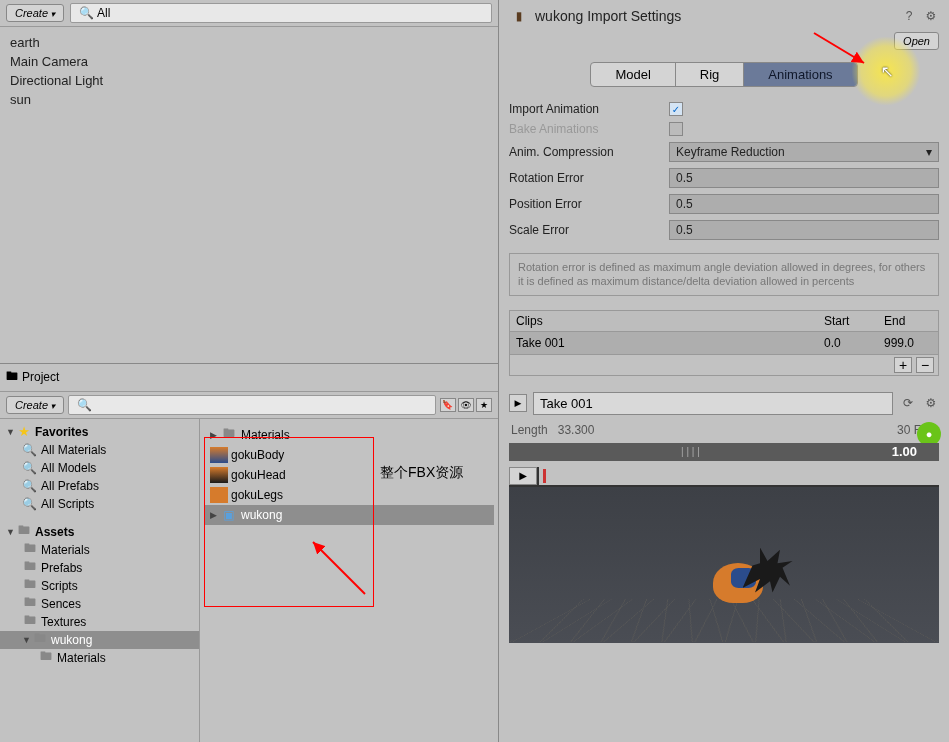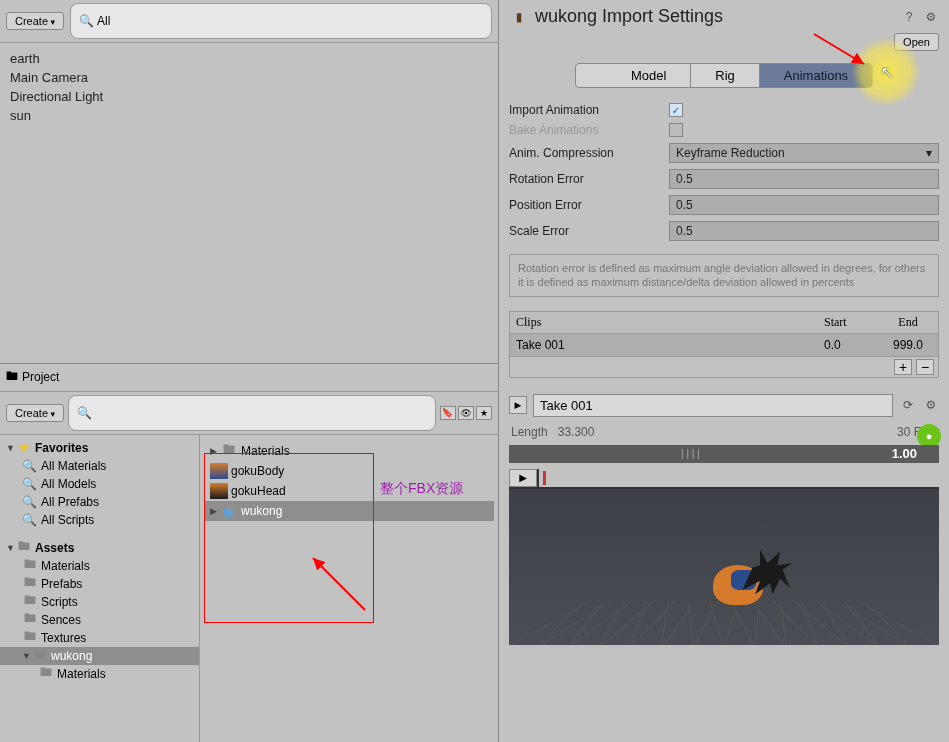--- a/index.html
+++ b/index.html
@@ -2,23 +2,23 @@
 <html><head>
 <meta charset="utf-8">
 <style>
 * { margin: 0; padding: 0; box-sizing: border-box; font-family: Arial, sans-serif; font-size: 12px; }
 body { background: #c2c2c2; width: 949px; height: 742px; display: flex; overflow: hidden; }
 
 .left-panel { width: 499px; display: flex; flex-direction: column; border-right: 1px solid #888; }
 .right-panel { flex: 1; display: flex; flex-direction: column; background: #c2c2c2; }
 
 .toolbar { background: #c2c2c2; padding: 3px 6px; display: flex; align-items: center; gap: 6px; border-bottom: 1px solid #999; }
-.btn { background: #d4d4d4; border: 1px solid #888; border-radius: 3px; padding: 2px 8px; font-size: 11px; cursor: pointer; }
+.btn { background: #d4d4d4; border: 1px solid #888; border-radius: 3px; padding: 2px 8px; font-size: 11px; cursor: pointer; font-style: italic; }
 .dropdown-caret::after { content: " ▾"; font-size: 9px; }
-.search-box { flex: 1; background: #e8e8e8; border: 1px solid #999; border-radius: 8px; padding: 10px 8px; font-size: 11px; }
+.search-box { flex: 1; background: #e8e8e8; border: 1px solid #999; border-radius: 2px; padding: 2px 8px; font-size: 11px; }
 .search-icon { color: #666; margin-right: 3px; }
 
 .hierarchy-list { flex: 1; background: #c2c2c2; padding: 6px 10px; color: #222; }
 .hierarchy-list div { padding: 2px 0; font-size: 13px; }
 
 .project-header { background: #c2c2c2; padding: 3px 6px; display: flex; align-items: center; border-top: 1px solid #888; border-bottom: 1px solid #999; }
 .project-header .icon-folder { margin-right: 4px; }
 .project-toolbar { background: #c2c2c2; padding: 3px 6px; display: flex; align-items: center; gap: 4px; border-bottom: 1px solid #999; }
 .mini-icons { margin-left: auto; display: flex; gap: 2px; }
 .mini-icon { width: 16px; height: 14px; background: #d4d4d4; border: 1px solid #888; display: flex; align-items: center; justify-content: center; font-size: 9px; }
@@ -40,56 +40,56 @@
 
 .breadcrumb { padding: 3px 8px; font-size: 12px; color: #222; }
 .breadcrumb b { font-weight: bold; }
 
 .asset-list { padding: 2px 4px; position: relative; }
 .asset-item { display: flex; align-items: center; padding: 2px 6px; font-size: 13px; }
 .asset-item.selected { background: #8e8e8e; color: #fff; }
 .asset-icon { width: 18px; height: 16px; margin-right: 3px; display: inline-flex; align-items: center; justify-content: center; }
 
 .red-box { position: absolute; border: 1.5px solid red; pointer-events: none; }
-.red-text { position: absolute; color: #a21caf; font-size: 14px; }
+.red-text { position: absolute; color: #000000; font-size: 14px; }
 
 
 .inspector-header { padding: 6px 10px; display: flex; align-items: center; gap: 6px; }
 .asset-thumb { width: 20px; height: 20px; background: #c2c2c2; display: flex; align-items: center; justify-content: center; }
-.insp-title { flex: 1; font-size: 18px; color: #222; }
+.insp-title { flex: 1; font-size: 14px; color: #222; }
 .help-icon, .gear-icon { width: 16px; height: 16px; display: flex; align-items: center; justify-content: center; color: #555; }
 
 .tab-row { display: flex; justify-content: center; padding: 8px; position: relative; }
-.tab-group { display: flex; border: 1px solid #888; border-radius: 4px; overflow: hidden; background: #d4d4d4; padding-left: 31px; }
+.tab-group { display: flex; border: 1px solid #888; border-radius: 4px; overflow: hidden; background: #d4d4d4; }
 .tab { padding: 4px 24px; font-size: 13px; border-right: 1px solid #888; cursor: pointer; }
 .tab:last-child { border-right: none; }
 .tab.active { background: #6b7a99; color: #0f172a; }
 
 .yellow-highlight { position: absolute; width: 70px; height: 70px; background: radial-gradient(circle, rgba(255,235,59,0.85) 0%, rgba(255,235,59,0.5) 50%, rgba(255,235,59,0) 70%); border-radius: 50%; pointer-events: none; }
 .cursor-arrow { position: absolute; font-size: 16px; color: #fff; text-shadow: 0 0 2px #000; pointer-events: none; }
 
 .form-section { padding: 4px 10px; }
 .form-row { display: flex; align-items: center; padding: 3px 0; font-size: 13px; color: #222; }
 .form-row.disabled { color: #999; }
 .form-label { width: 160px; }
 .form-value { flex: 1; }
 .field-box { background: #adadad; border: 1px solid #888; padding: 2px 6px; font-size: 12px; color: #222; width: 100%; }
 .checkbox { width: 14px; height: 14px; border: 1px solid #888; background: #bbb; display: inline-flex; align-items: center; justify-content: center; font-size: 10px; }
 .checkbox.checked { color: #0066cc; background: #d4e4f4; }
 
 .hint-box { margin: 6px 10px; padding: 6px 8px; border: 1px solid #999; background: #c2c2c2; font-size: 11px; color: #777; line-height: 1.3; }
 
 .clips-table { margin: 8px 10px 0; border: 1px solid #999; }
 .clips-header { display: flex; background: #bdbdbd; border-bottom: 1px solid #999; font-size: 12px; }
-.clips-header div { padding: 3px 6px; font-family: Liberation Serif, serif; }
+.clips-header div { padding: 3px 6px; }
 .clips-row { display: flex; background: #aeaeae; font-size: 13px; }
 .clips-row div { padding: 4px 6px; }
 .clips-name { flex: 1; }
 .clips-start { width: 60px; text-align: left; }
-.clips-end { width: 60px; text-align: center; }
+.clips-end { width: 60px; text-align: left; }
 .clips-footer { display: flex; justify-content: flex-end; padding: 2px 4px; gap: 4px; background: #c2c2c2; border-top: 1px solid #999; }
 .clips-footer span { width: 18px; height: 16px; display: flex; align-items: center; justify-content: center; border: 1px solid #888; background: #d4d4d4; font-size: 14px; cursor: pointer; }
 
 .clip-name-row { display: flex; align-items: center; margin: 16px 10px 4px; gap: 6px; }
 .play-small { width: 18px; height: 18px; background: #d4d4d4; border: 1px solid #888; display: flex; align-items: center; justify-content: center; font-size: 9px; }
 .clip-name-input { flex: 1; background: #d9d9d9; border: 1px solid #888; padding: 3px 6px; font-size: 13px; }
 .loop-icon { width: 18px; height: 18px; display: flex; align-items: center; justify-content: center; color: #555; }
 
 .green-badge { position: absolute; right: -2px; width: 24px; height: 24px; border-radius: 50%; background: #6ac419; display: flex; align-items: center; justify-content: center; color: #fff; font-size: 11px; }
 
@@ -219,20 +219,24 @@
             <span>Materials</span>
           </div>
         <div class="asset-item">
             <span class="asset-icon" style="background:linear-gradient(#d67b2c,#2b4c8c)"></span>
             <span>gokuBody</span>
           </div>
         <div class="asset-item">
             <span class="asset-icon" style="background:linear-gradient(#d67b2c,#1a1a1a)"></span>
             <span>gokuHead</span>
           </div>
+        <div class="asset-item">
+            <span class="asset-icon" style="background:linear-gradient(#d67b2c,#d67b2c)"></span>
+            <span>gokuLegs</span>
+          </div>
         <div class="asset-item selected">
             <span class="tree-arrow">▶</span>
             <span class="asset-icon" style="color:#5aa0dd">▣</span>
             <span>wukong</span>
           </div>
       </div>
 
       <div class="red-box" style="top:18px;left:4px;width:170px;height:170px"></div>
       <div class="red-text" style="top:45px;left:180px">整个FBX资源</div>
       <svg class="arrow-red" style="top:115px;left:105px" width="70" height="70">

